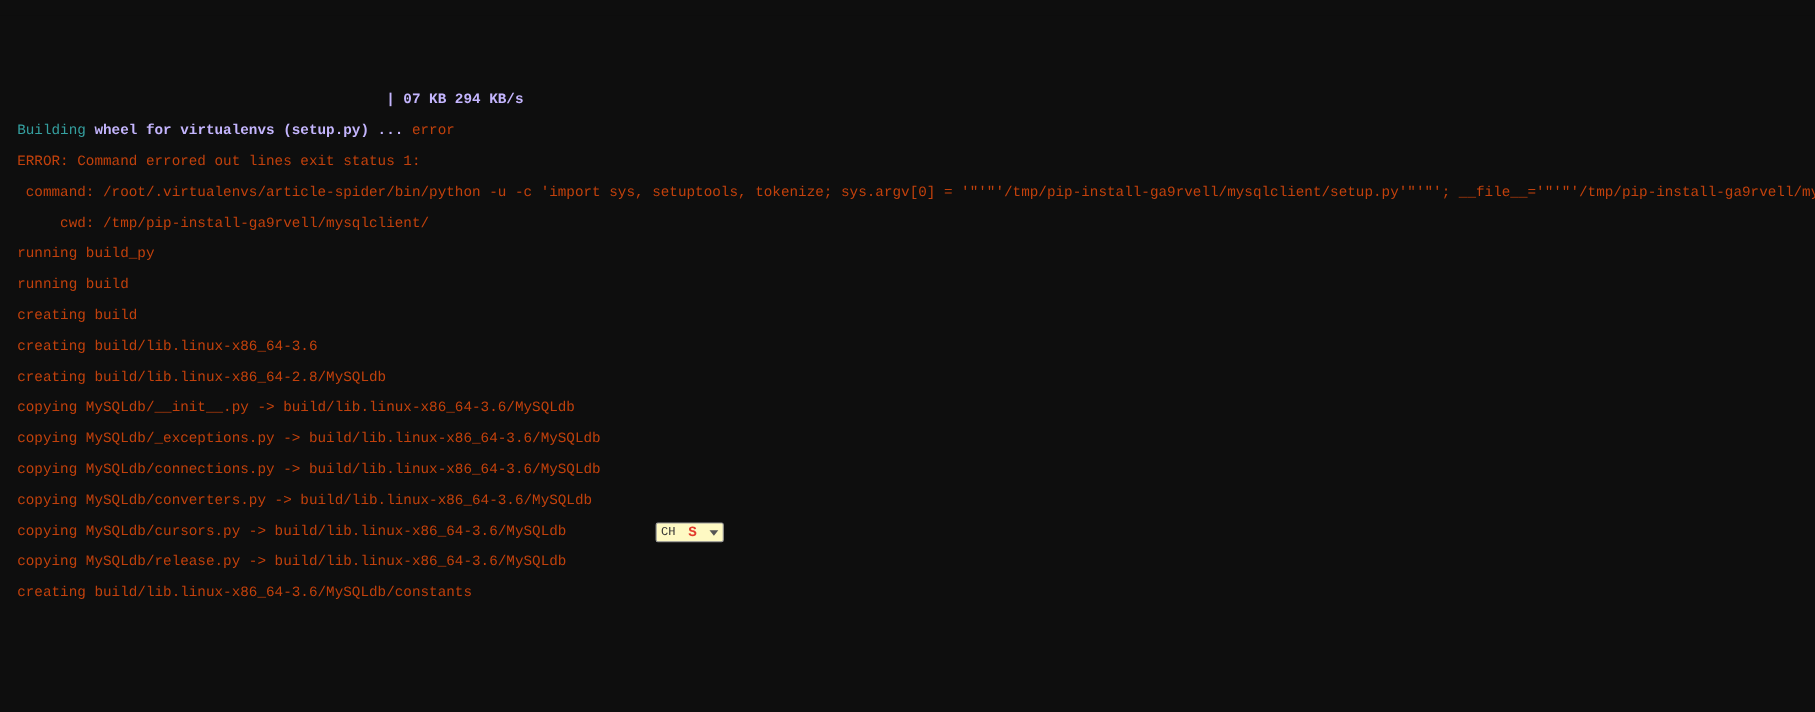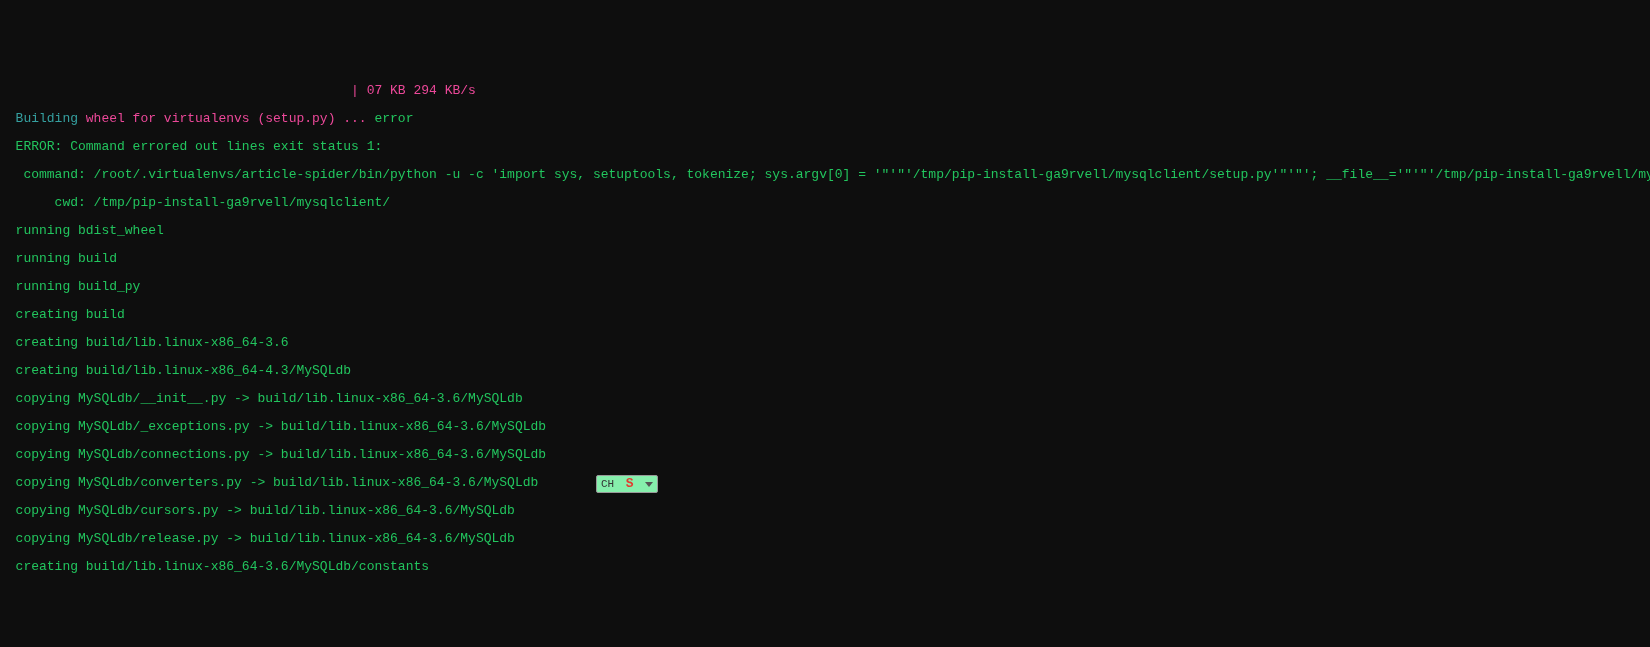--- a/index.html
+++ b/index.html
@@ -12,31 +12,31 @@
     line-height: 14px;
     width: 1650px;
     height: 647px;
     overflow: hidden;
     white-space: pre;
   }
   .terminal {
     padding: 0;
   }
   .line { white-space: pre; }
-  .gray   { color: #ec4899; }
+  .gray   { color: #c4b5fd; font-weight: bold; }
   .cyan   { color: #35a0a0; }
-  .red    { color: #22c55e; }
+  .red    { color: #c2410c; }
   .selbg  { background: #4a4a4a; color: #ffffff; }
   .ime {
     position: absolute;
     left: 596px;
     top: 475px;
     width: 62px;
     height: 18px;
-    background: #86efac;
+    background: #fef9c3;
     border: 1px solid #999;
     border-radius: 2px;
     display: flex;
     align-items: center;
     justify-content: space-between;
     padding: 0 4px;
     box-sizing: border-box;
     font-size: 11px;
     color: #333;
     z-index: 10;
@@ -57,26 +57,25 @@
 <body>
 
 
 
 <div class="terminal">
 <div class="line"><span class="gray">                                             | 07 KB 294 KB/s</span></div>
 <div class="line"><span class="cyan">  Building</span><span class="gray"> wheel for virtualenvs (setup.py) ... </span><span class="red">error</span></div>
 <div class="line red"><span>  ERROR: Command errored out lines exit status 1:</span></div>
 <div class="line red"><span>   command: /root/.virtualenvs/article-spider/bin/python -u -c 'import sys, setuptools, tokenize; sys.argv[0] = '"'"'/tmp/pip-install-ga9rvell/mysqlclient/setup.py'"'"'; __file__='"'"'/tmp/pip-install-ga9rvell/mysqlclient/setup.py'"'"';f=getattr(tokenize, '"'"'open'"'"', open)(__file__);code=f.read().replace('"'"'\r\n'"'"', '"'"'\n'"'"');f.close();exec(compile(code, __file__, '"'"'exec'"'"'))' bdist_wheel -d /tmp/pip-wheel-0qed6kzo</span></div>
 <div class="line red"><span>       cwd: /tmp/pip-install-ga9rvell/mysqlclient/</span></div>
-<div class="line red"><span>  running bdist_wheel</span></div>
+<div class="line red"><span>  running build_py</span></div>
 <div class="line red"><span>  running build</span></div>
-<div class="line red"><span>  running build_py</span></div>
 <div class="line red"><span>  creating build</span></div>
 <div class="line red"><span>  creating build/lib.linux-x86_64-3.6</span></div>
-<div class="line red"><span>  creating build/lib.linux-x86_64-4.3/MySQLdb</span></div>
+<div class="line red"><span>  creating build/lib.linux-x86_64-2.8/MySQLdb</span></div>
 <div class="line red"><span>  copying MySQLdb/__init__.py -&gt; build/lib.linux-x86_64-3.6/MySQLdb</span></div>
 <div class="line red"><span>  copying MySQLdb/_exceptions.py -&gt; build/lib.linux-x86_64-3.6/MySQLdb</span></div>
 <div class="line red"><span>  copying MySQLdb/connections.py -&gt; build/lib.linux-x86_64-3.6/MySQLdb</span></div>
 <div class="line red"><span>  copying MySQLdb/converters.py -&gt; build/lib.linux-x86_64-3.6/MySQLdb</span></div>
 <div class="line red"><span>  copying MySQLdb/cursors.py -&gt; build/lib.linux-x86_64-3.6/MySQLdb</span></div>
 <div class="line red"><span>  copying MySQLdb/release.py -&gt; build/lib.linux-x86_64-3.6/MySQLdb</span></div>
 <div class="line red"><span>  creating build/lib.linux-x86_64-3.6/MySQLdb/constants</span></div>
 
 
 

